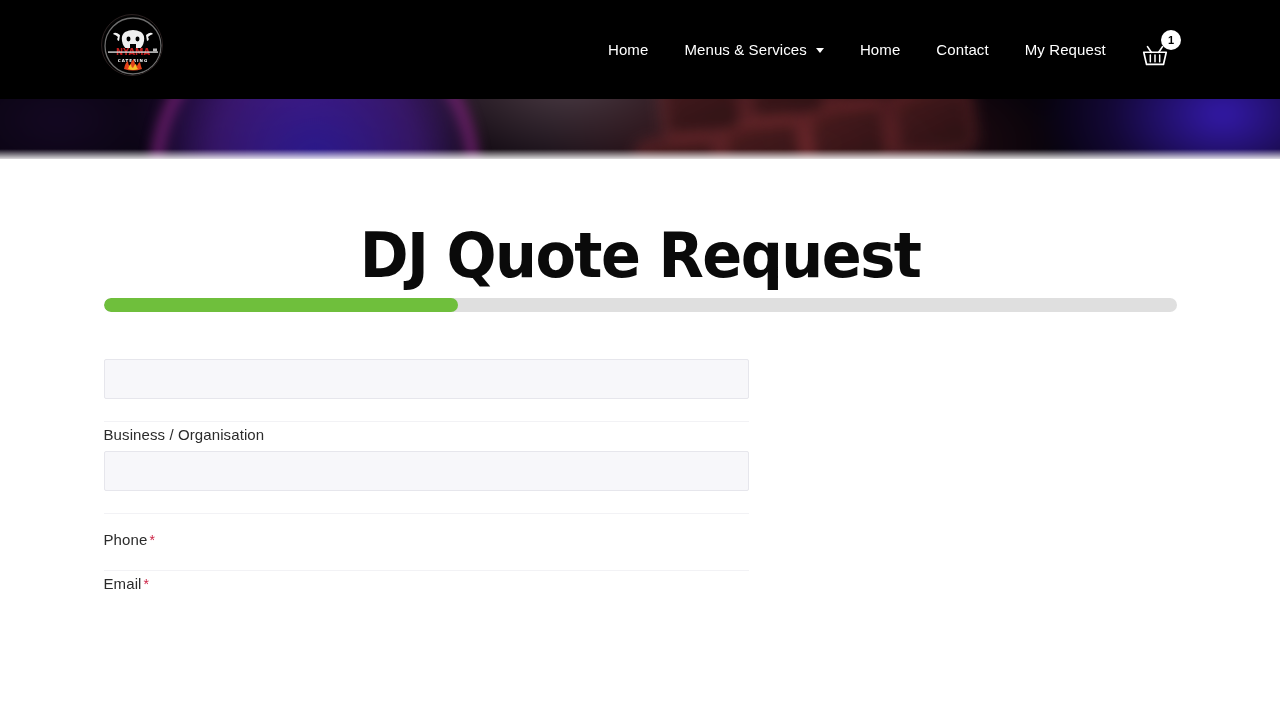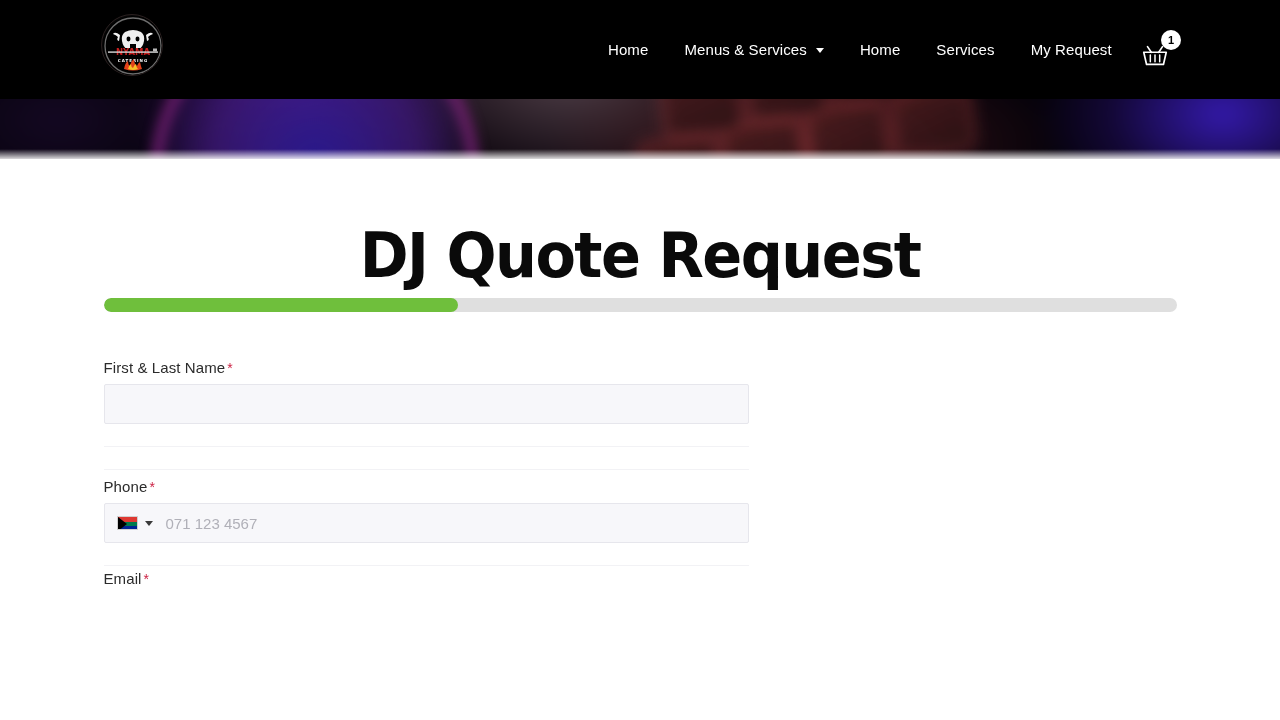--- a/index.html
+++ b/index.html
@@ -343,21 +343,21 @@
       <span>Home</span>
     </div>
     <div class="nav-item">
       <span>Menus &amp; Services</span>
       <span class="nav-caret"></span>
     </div>
     <div class="nav-item">
       <span>Home</span>
     </div>
     <div class="nav-item">
-      <span>Services</span>
+      <span>Contact</span>
     </div>
     <div class="nav-item">
       <span>My Request</span>
     </div>
   </nav>
 
   <div class="cart-wrap">
     <svg viewBox="0 0 32 32" width="30" height="30" style="position:absolute;left:0;top:11px;">
       <path d="M8 6 L12 12 M24 6 L20 12" stroke="#ffffff" stroke-width="1.8" fill="none" stroke-linecap="round"></path>
       <path d="M4 12 H28 L25 25 H7 Z" fill="none" stroke="#ffffff" stroke-width="1.8" stroke-linejoin="round"></path>
@@ -389,47 +389,35 @@
   <h1 class="page-title">DJ Quote Request</h1>
 
   <div class="form-area">
 
 
     <div class="progress-track" style="background: rgb(223, 223, 223);">
       <div class="progress-fill" id="progress-fill" style="width: 33%; background: rgb(111, 191, 60);"></div>
     </div>
 
     <div class="field-block" style="margin-top:47px;">
+      <input class="text-input" type="text" placeholder="" style="">
+    </div>
+    <div class="field-rule" style="margin-top:22px;"></div>
+
+    <div class="field-block" style="margin-top:4px;">
       <div class="field-label">
-        <span>First &amp; Last Name</span><span class="req-star">*</span>
+        <span>Business / Organisation</span><span class="req-star"></span>
       </div>
       <input class="text-input" type="text" placeholder="" style="">
     </div>
     <div class="field-rule" style="margin-top:22px;"></div>
 
-    <div class="field-rule" style="margin-top:22px;"></div>
-
-    <div class="field-block" style="margin-top:8px;">
+    <div class="field-block" style="margin-top:17px;">
       <div class="field-label">
         <span>Phone</span><span class="req-star">*</span>
-      </div>
-      <div class="phone-input-wrap">
-        <div class="flag-select">
-          <span class="flag-za">
-            <span class="f-red"></span>
-            <span class="f-blue"></span>
-            <span class="f-whiteT"></span>
-            <span class="f-whiteB"></span>
-            <span class="f-green"></span>
-            <span class="f-goldT"></span>
-            <span class="f-blackT"></span>
-          </span>
-          <span class="flag-caret"></span>
-        </div>
-        <input class="phone-input" type="text" placeholder="071 123 4567" style="">
       </div>
     </div>
     <div class="field-rule" style="margin-top:22px;"></div>
 
     <div class="field-block" style="margin-top:4px;">
       <div class="field-label">
         <span>Email</span><span class="req-star">*</span>
       </div>
 
     </div>

